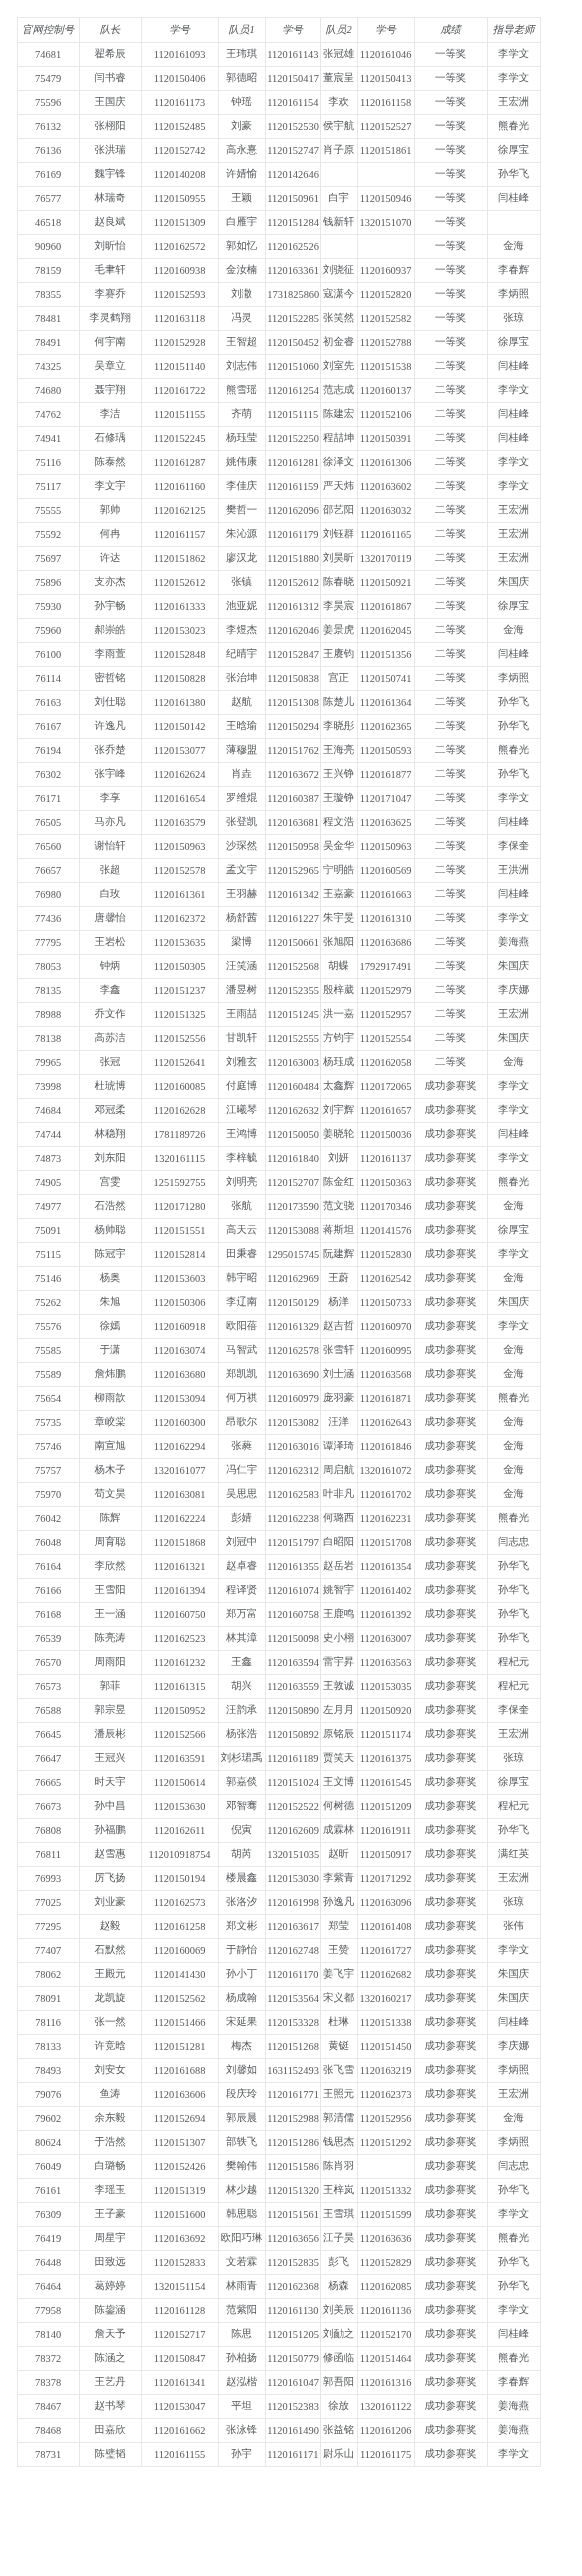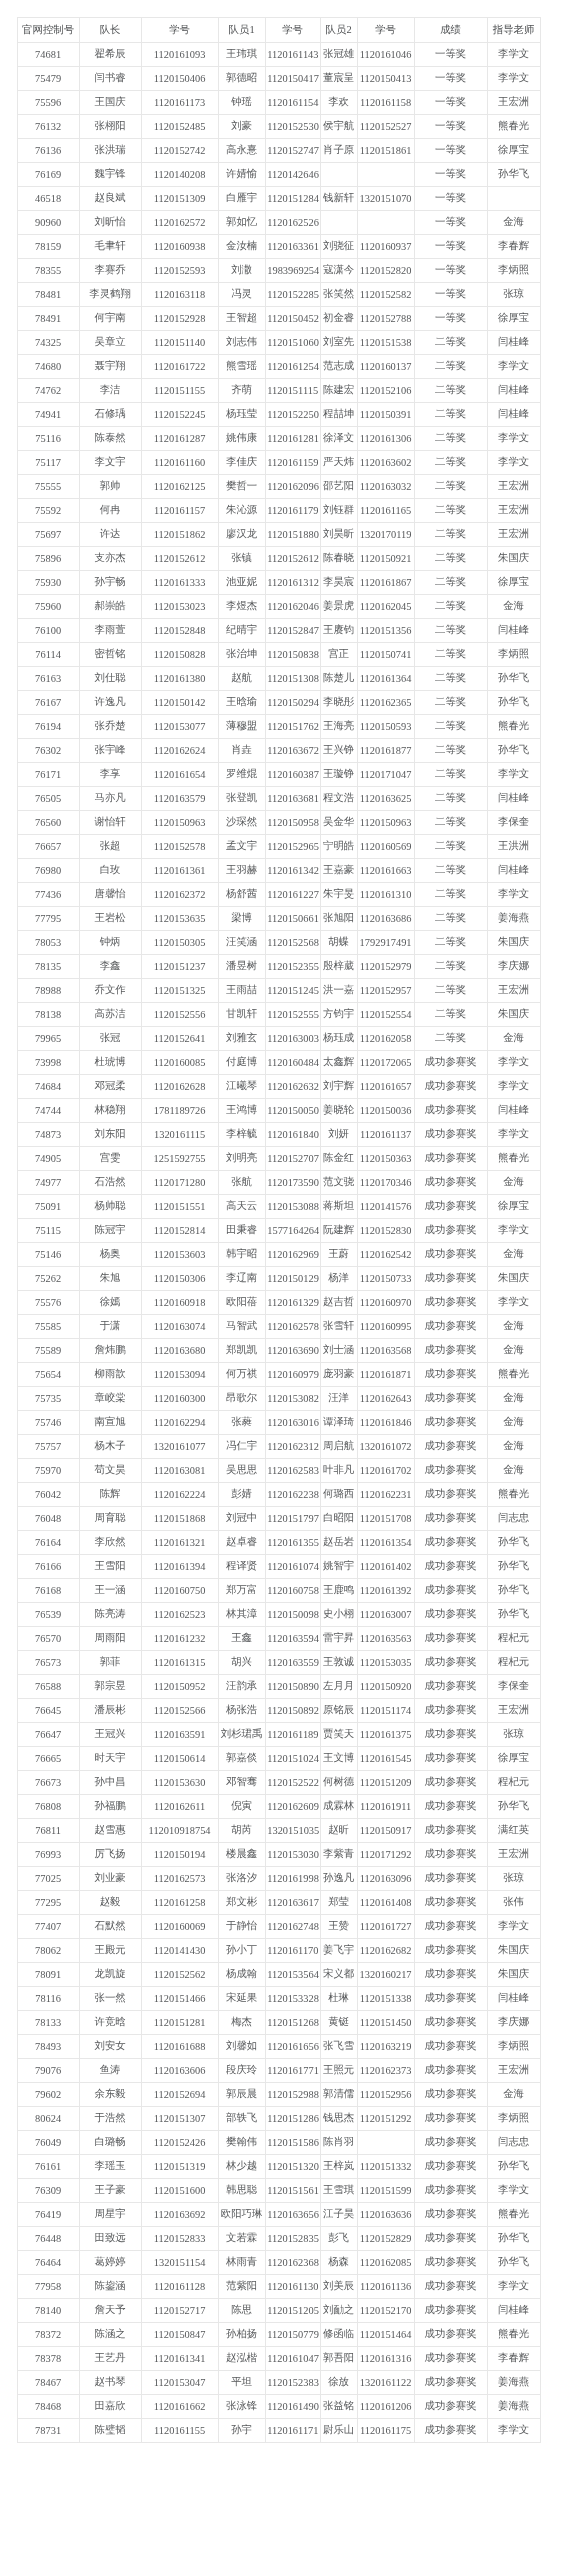--- a/index.html
+++ b/index.html
@@ -29,20 +29,21 @@
     vertical-align: middle;
     font-size: 10.4px;
     font-weight: normal;
     color: #56585a;
     white-space: nowrap;
     overflow: hidden;
   }
   table.results thead th {
     height: 24px;
     color: #4e5052;
+    font-style: italic;
   }
   col.c-control { width: 62px; }
   col.c-leader  { width: 62px; }
   col.c-id1     { width: 77px; }
   col.c-m1      { width: 47px; }
   col.c-id2     { width: 55px; }
   col.c-m2      { width: 37px; }
   col.c-id3     { width: 57px; }
   col.c-result  { width: 73px; }
   col.c-advisor { width: 53px; }
@@ -137,20 +138,31 @@
           <td>魏宇锋</td>
           <td>1120140208</td>
           <td>许婧愉</td>
           <td>1120142646</td>
           <td></td>
           <td></td>
           <td>一等奖</td>
           <td>孙华飞</td>
         </tr>
         <tr>
+          <td>76577</td>
+          <td>林瑞奇</td>
+          <td>1120150955</td>
+          <td>王颖</td>
+          <td>1120150961</td>
+          <td>白宇</td>
+          <td>1120150946</td>
+          <td>一等奖</td>
+          <td>闫桂峰</td>
+        </tr>
+        <tr>
           <td>46518</td>
           <td>赵良斌</td>
           <td>1120151309</td>
           <td>白雁宇</td>
           <td>1120151284</td>
           <td>钱新轩</td>
           <td>1320151070</td>
           <td>一等奖</td>
           <td></td>
         </tr>
@@ -174,21 +186,21 @@
           <td>刘骁征</td>
           <td>1120160937</td>
           <td>一等奖</td>
           <td>李春辉</td>
         </tr>
         <tr>
           <td>78355</td>
           <td>李赛乔</td>
           <td>1120152593</td>
           <td>刘潵</td>
-          <td>1983969254</td>
+          <td>1731825860</td>
           <td>寇潇今</td>
           <td>1120152820</td>
           <td>一等奖</td>
           <td>李炳照</td>
         </tr>
         <tr>
           <td>78481</td>
           <td>李灵鹤翔</td>
           <td>1120163118</td>
           <td>冯灵</td>
@@ -614,21 +626,21 @@
           <td>蒋斯坦</td>
           <td>1120141576</td>
           <td>成功参赛奖</td>
           <td>徐厚宝</td>
         </tr>
         <tr>
           <td>75115</td>
           <td>陈冠宇</td>
           <td>1120152814</td>
           <td>田秉睿</td>
-          <td>1577164264</td>
+          <td>1295015745</td>
           <td>阮建辉</td>
           <td>1120152830</td>
           <td>成功参赛奖</td>
           <td>李学文</td>
         </tr>
         <tr>
           <td>75146</td>
           <td>杨奥</td>
           <td>1120153603</td>
           <td>韩宇昭</td>
@@ -988,21 +1000,21 @@
           <td>黄铤</td>
           <td>1120151450</td>
           <td>成功参赛奖</td>
           <td>李庆娜</td>
         </tr>
         <tr>
           <td>78493</td>
           <td>刘安女</td>
           <td>1120161688</td>
           <td>刘馨如</td>
-          <td>1120161656</td>
+          <td>1631152493</td>
           <td>张飞雪</td>
           <td>1120163219</td>
           <td>成功参赛奖</td>
           <td>李炳照</td>
         </tr>
         <tr>
           <td>79076</td>
           <td>鱼涛</td>
           <td>1120163606</td>
           <td>段庆玲</td>

